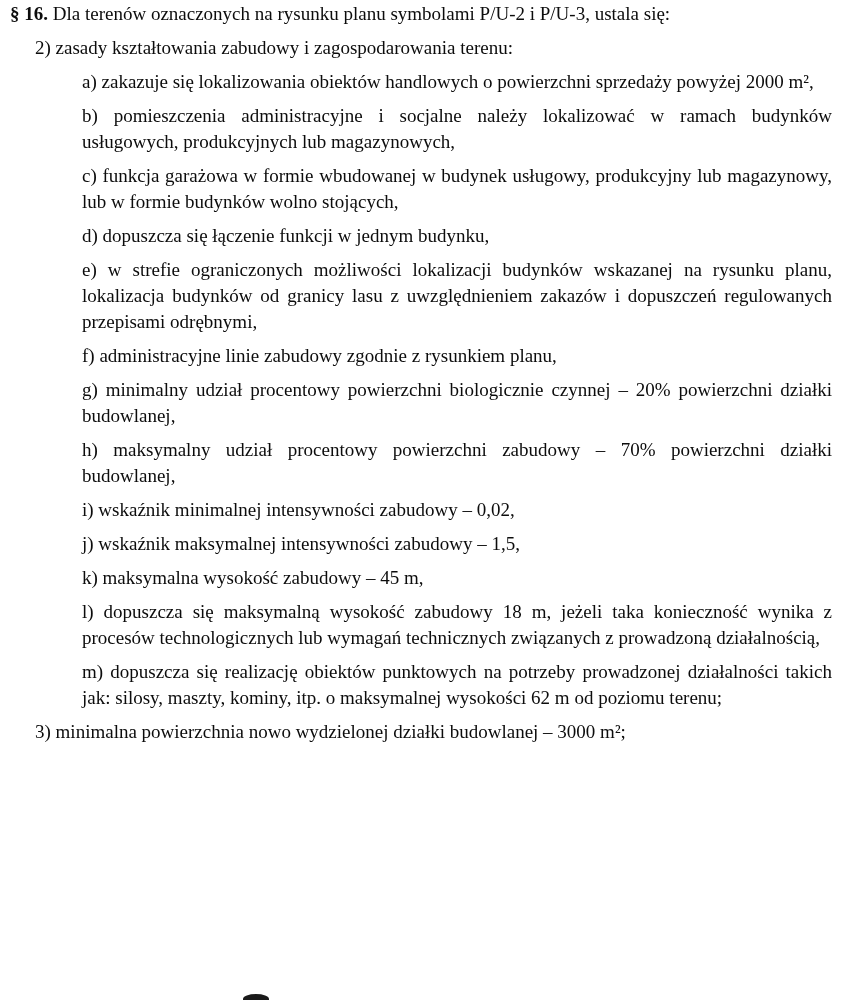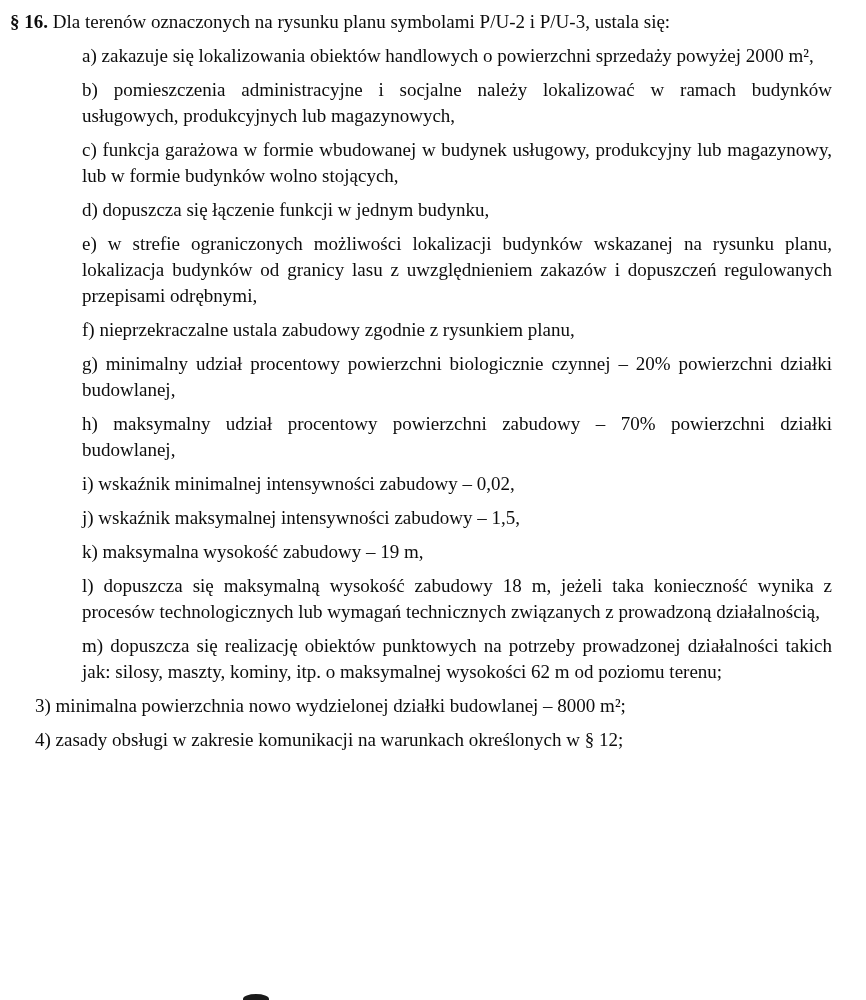--- a/index.html
+++ b/index.html
@@ -13,21 +13,21 @@
     overflow: hidden;
     font-family: "Liberation Serif", "DejaVu Serif", serif;
     color: #0c0c0c;
     position: relative;
   }
   .page {
     box-sizing: border-box;
     width: 866px;
     min-height: 1000px;
     background: #ffffff;
-    padding: 9px 34px 12px 10px;
+    padding: 1px 34px 12px 10px;
   }
   .para {
     margin: 0 0 8px 0;
     font-size: 19px;
     line-height: 26px;
     text-align: justify;
   }
   .section-head .marker {
     font-weight: bold;
   }
@@ -52,49 +52,49 @@
   }
 </style>
 </head>
 <body>
 
 <div class="page">
 
   <p class="para section-head"><b class="marker">§ 16.</b> <span>Dla terenów oznaczonych na rysunku planu symbolami P/U-2 i P/U-3, ustala się:</span></p>
 
 
+  <p class="para item hang"><span>2)</span> <span>zasady kształtowania zabudowy i zagospodarowania terenu:</span></p>
 
   <div>
     <p class="para sub"><span>a)</span> <span>zakazuje się lokalizowania obiektów handlowych o powierzchni sprzedaży powyżej 2000 m²,</span></p>
 
     <p class="para sub"><span>b)</span> <span>pomieszczenia administracyjne i socjalne należy lokalizować w ramach budynków usługowych, produkcyjnych lub magazynowych,</span></p>
 
     <p class="para sub"><span>c)</span> <span>funkcja garażowa w formie wbudowanej w budynek usługowy, produkcyjny lub magazynowy, lub w formie budynków wolno stojących,</span></p>
 
     <p class="para sub"><span>d)</span> <span>dopuszcza się łączenie funkcji w jednym budynku,</span></p>
 
     <p class="para sub"><span>e)</span> <span>w strefie ograniczonych możliwości lokalizacji budynków wskazanej na rysunku planu, lokalizacja budynków od granicy lasu z uwzględnieniem zakazów i dopuszczeń regulowanych przepisami odrębnymi,</span></p>
 
-    <p class="para sub"><span>f)</span> <span>nieprzekraczalne ustala zabudowy zgodnie z rysunkiem planu,</span></p>
+    <p class="para sub"><span>f)</span> <span>administracyjne linie zabudowy zgodnie z rysunkiem planu,</span></p>
 
     <p class="para sub"><span>g)</span> <span>minimalny udział procentowy powierzchni biologicznie czynnej – 20% powierzchni działki budowlanej,</span></p>
 
     <p class="para sub"><span>h)</span> <span>maksymalny udział procentowy powierzchni zabudowy – 70% powierzchni działki budowlanej,</span></p>
 
     <p class="para sub"><span>i)</span> <span>wskaźnik minimalnej intensywności zabudowy – 0,02,</span></p>
 
     <p class="para sub"><span>j)</span> <span>wskaźnik maksymalnej intensywności zabudowy – 1,5,</span></p>
 
-    <p class="para sub"><span>k)</span> <span>maksymalna wysokość zabudowy – 19 m,</span></p>
+    <p class="para sub"><span>k)</span> <span>maksymalna wysokość zabudowy – 45 m,</span></p>
 
     <p class="para sub"><span>l)</span> <span>dopuszcza się maksymalną wysokość zabudowy 18 m, jeżeli taka konieczność wynika z procesów technologicznych lub wymagań technicznych związanych z prowadzoną działalnością,</span></p>
 
     <p class="para sub"><span>m)</span> <span>dopuszcza się realizację obiektów punktowych na potrzeby prowadzonej działalności takich jak: silosy, maszty, kominy, itp. o maksymalnej wysokości 62 m od poziomu terenu;</span></p>
   </div>
 
-  <p class="para item"><span>3)</span> <span>minimalna powierzchnia nowo wydzielonej działki budowlanej – 8000 m²;</span></p>
+  <p class="para item"><span>3)</span> <span>minimalna powierzchnia nowo wydzielonej działki budowlanej – 3000 m²;</span></p>
 
-  <p class="para item"><span>4)</span> <span>zasady obsługi w zakresie komunikacji na warunkach określonych w § 12;</span></p>
 
 
 </div>
 
 <div class="scan-artifact"></div>
 
 </body></html>

